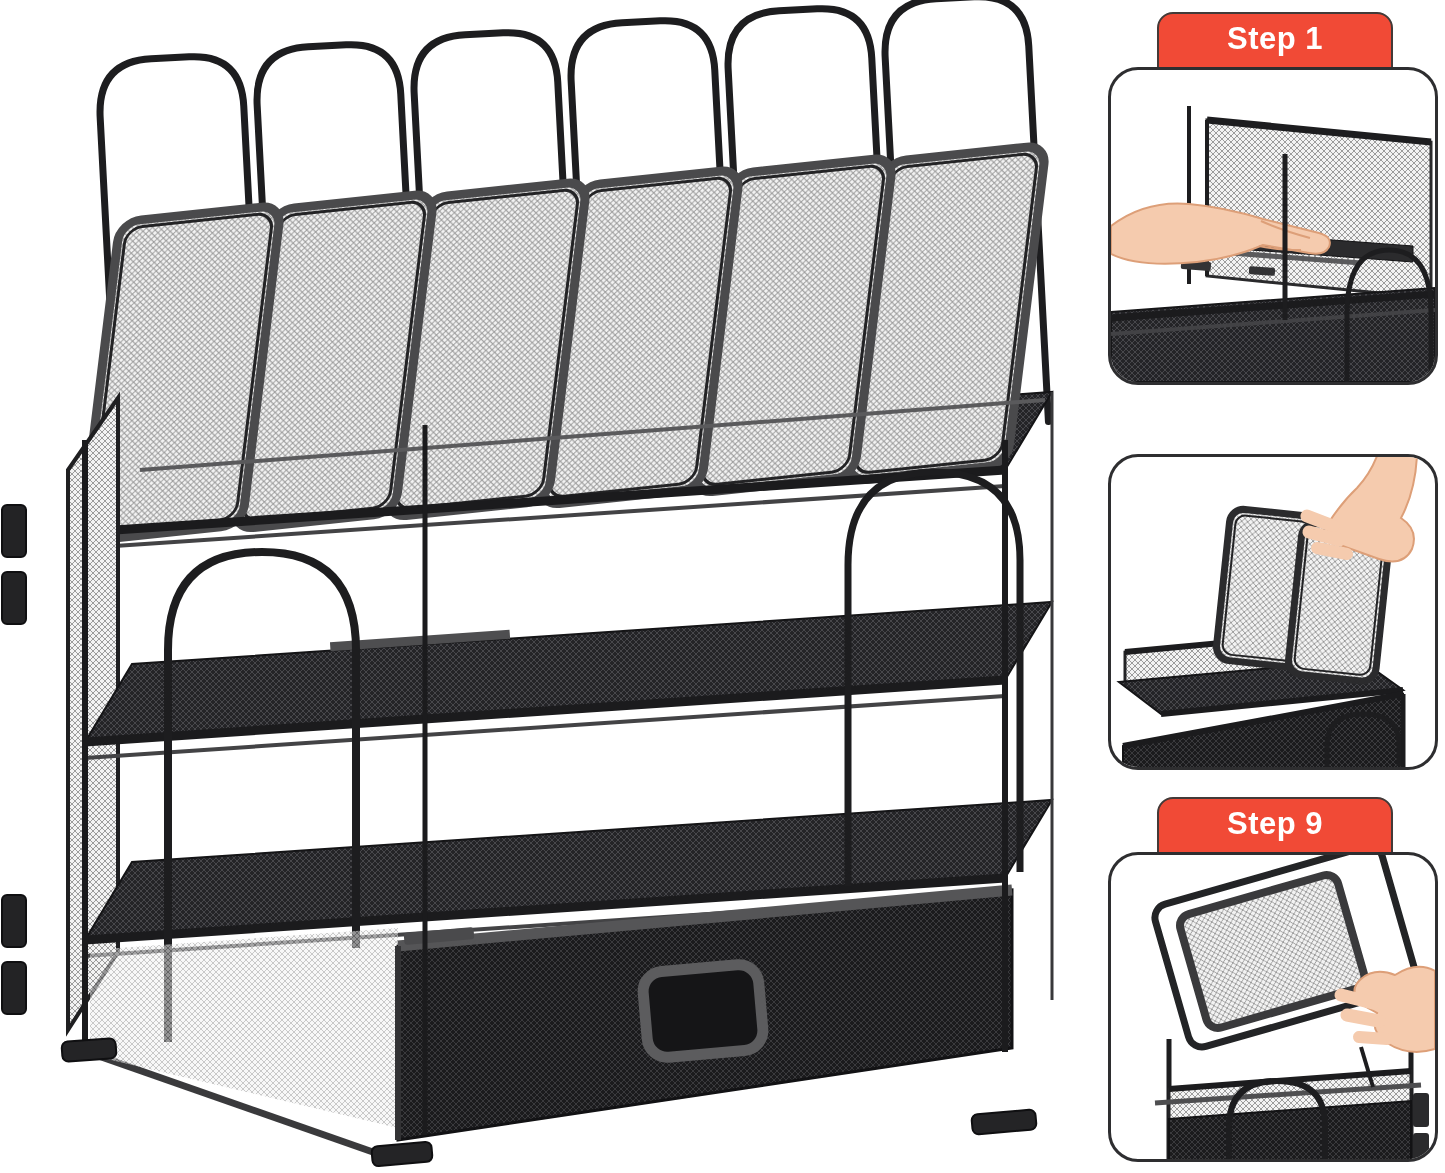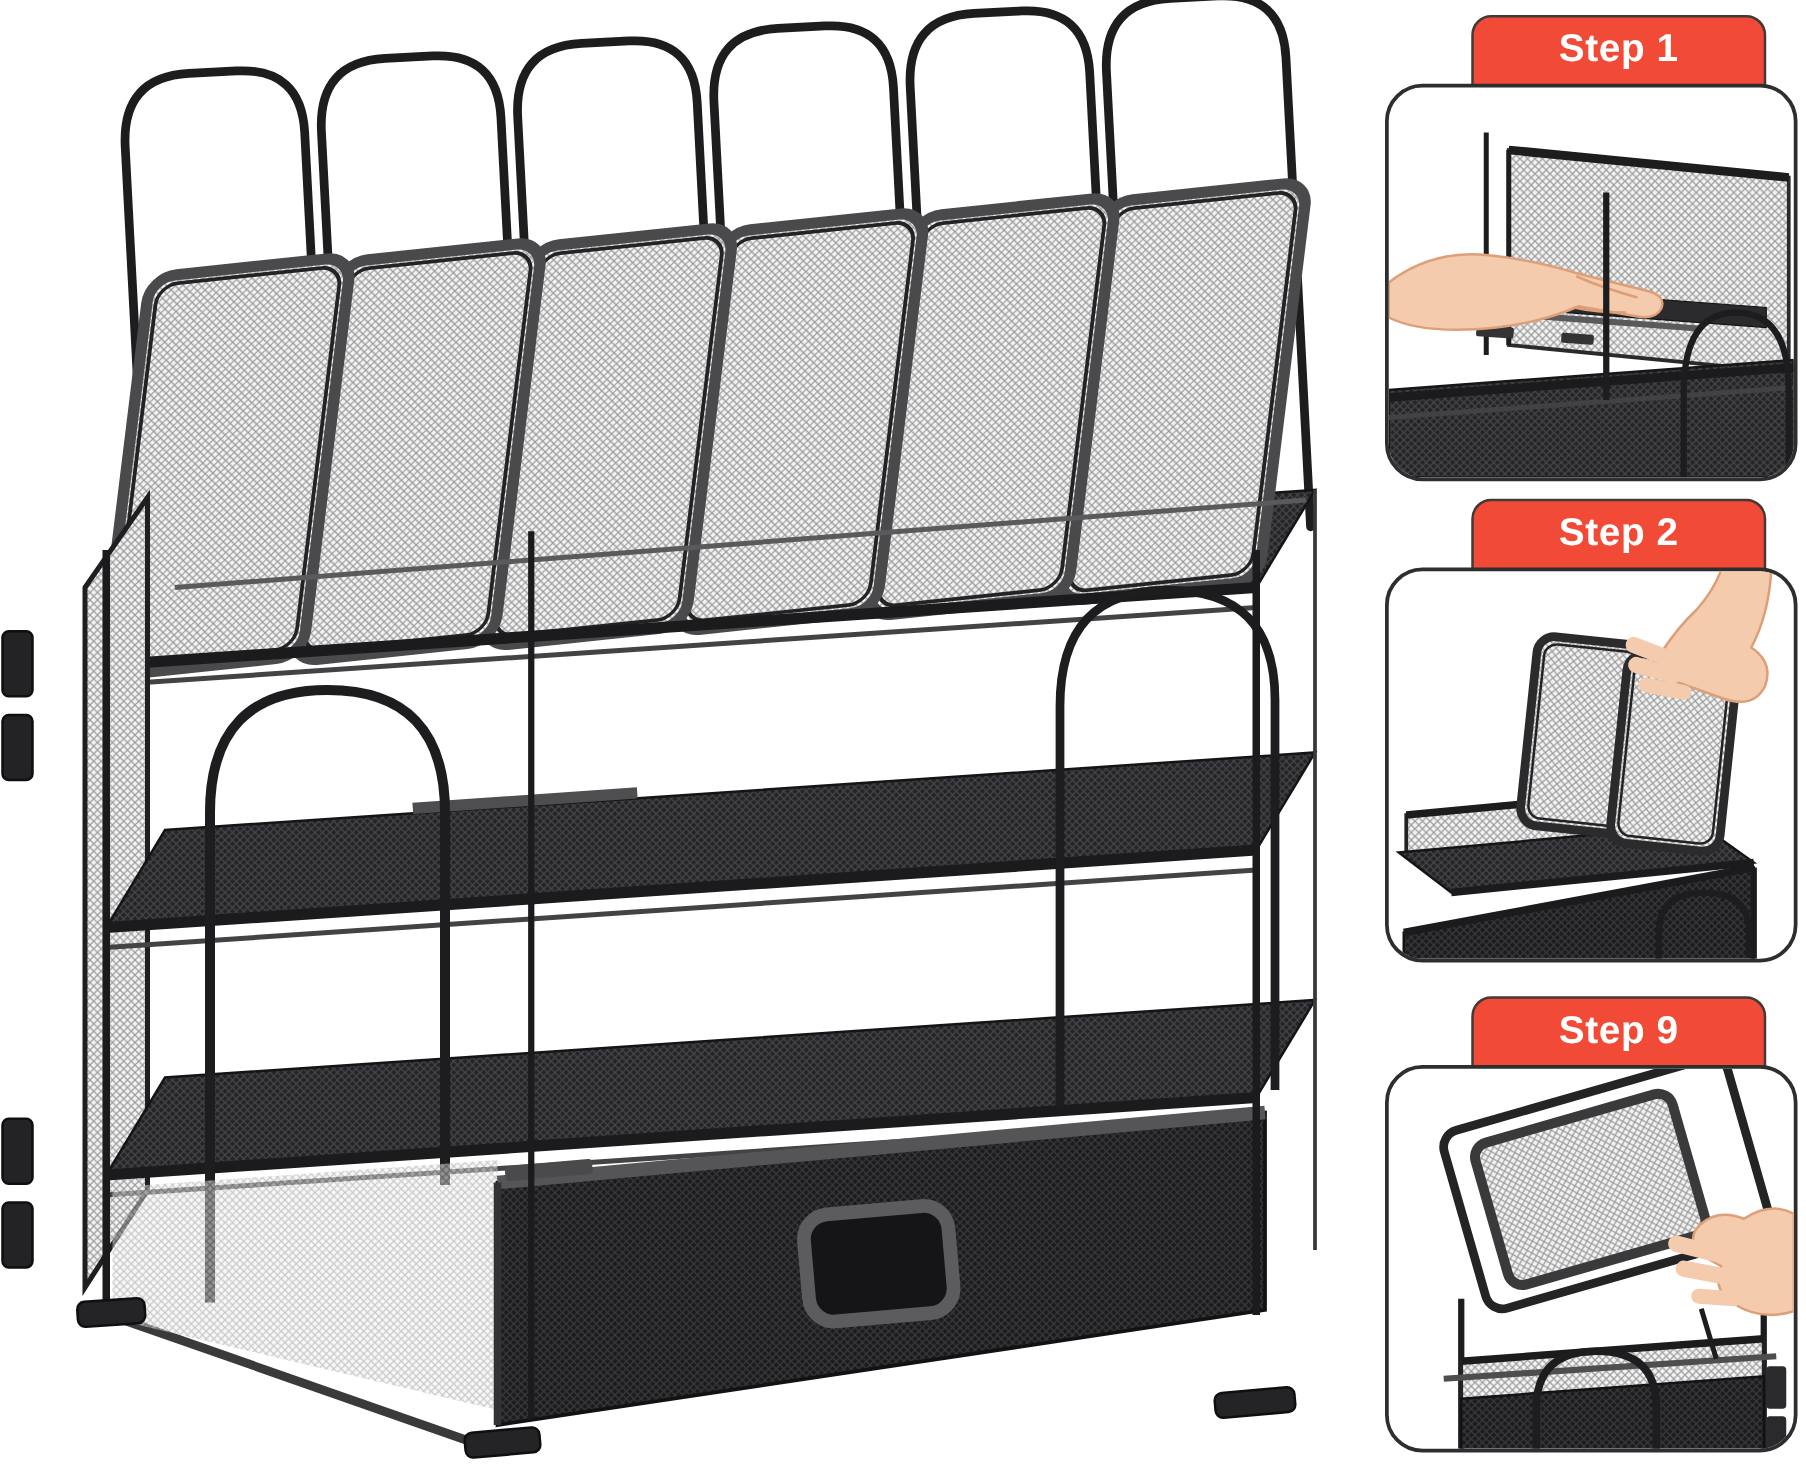--- a/index.html
+++ b/index.html
@@ -5,21 +5,21 @@
   html,body{margin:0;padding:0;background:#fff;}
   .stage{position:relative;width:1445px;height:1173px;background:#ffffff;overflow:hidden;
          font-family:"Liberation Sans",sans-serif;}
   .product{position:absolute;left:0;top:0;width:1080px;height:1173px;}
   .product svg{width:100%;height:100%;display:block;}
   .step-tab{position:absolute;width:236px;height:66px;z-index:1;
             background:var(--accent,#F14A36);
             border:2px solid #433a38;border-radius:16px 16px 10px 10px;
             box-sizing:border-box;display:flex;align-items:center;justify-content:center;
             padding-bottom:12px;color:var(--label-color,#ffffff);
-            font-size:31px;font-weight:700;letter-spacing:0.5px;margin-left:20px;}
+            font-size:31px;font-weight:700;letter-spacing:0.5px;}
   .step-card{position:absolute;width:330px;z-index:2;background:#ffffff;
              border:3px solid var(--card-border,#2e2e30);border-radius:30px;
              box-sizing:border-box;overflow:hidden;}
   .step-card svg{width:100%;height:100%;display:block;}
 </style>
 </head>
 <body style="background: rgb(255, 255, 255);">
 
 <div class="stage">
 
@@ -153,21 +153,20 @@
         <path d="M148 176 Q166 180 190 180" fill="none" stroke="#dd9f78" stroke-width="2"></path>
       </g>
       <polygon points="0,242 324,218 324,312 0,312" fill="url(#meshD)" stroke="#161618" stroke-width="2"></polygon>
       <line x1="0" y1="248" x2="324" y2="224" stroke="#1b1b1d" stroke-width="7"></line>
       <line x1="0" y1="264" x2="324" y2="240" stroke="#424245" stroke-width="4"></line>
       <line x1="174" y1="84" x2="174" y2="250" stroke="#1d1d1f" stroke-width="5"></line>
       <path d="M236 312 L236 244 Q236 180 278 180 Q320 180 320 242 L320 312" fill="none" stroke="#1d1d1f" stroke-width="5"></path>
     </svg>
   </div>
 
-  <div class="step-tab" style="left:1157px;top:399px">Step 2</div>
   <div class="step-card" style="left:1108px;top:454px;height:316px">
     <svg viewBox="0 0 324 312" preserveAspectRatio="xMidYMid slice">
       <polygon points="14,196 248,174 248,206 14,228" fill="url(#meshL)" stroke="#232325" stroke-width="3"></polygon>
       <line x1="14" y1="196" x2="248" y2="174" stroke="#1c1c1e" stroke-width="6"></line>
       <polygon points="8,226 250,204 292,234 50,258" fill="url(#meshD)" stroke="#141416" stroke-width="2"></polygon>
       <line x1="50" y1="258" x2="292" y2="234" stroke="#1b1b1d" stroke-width="6"></line>
       <polygon points="12,290 292,238 292,312 12,312" fill="url(#meshM)" stroke="#121214" stroke-width="2"></polygon>
       <line x1="12" y1="290" x2="292" y2="238" stroke="#1b1b1d" stroke-width="6"></line>
       <line x1="292" y1="238" x2="292" y2="312" stroke="#1b1b1d" stroke-width="5"></line>
       <path d="M216 312 L216 290 Q216 258 252 258 Q288 258 288 288 L288 310" fill="none" stroke="#1d1d1f" stroke-width="5"></path>

